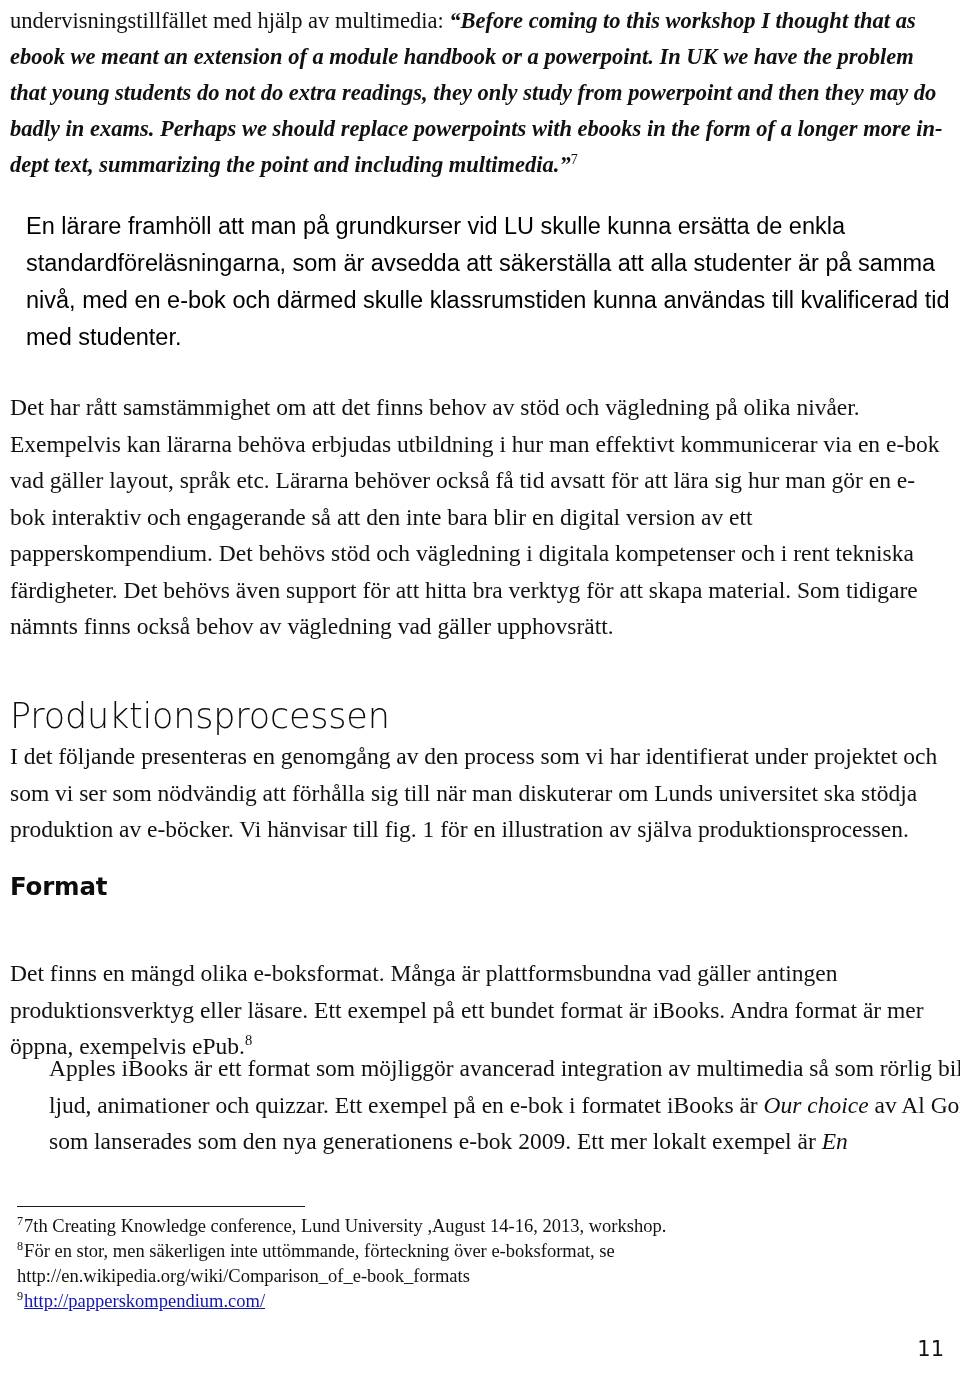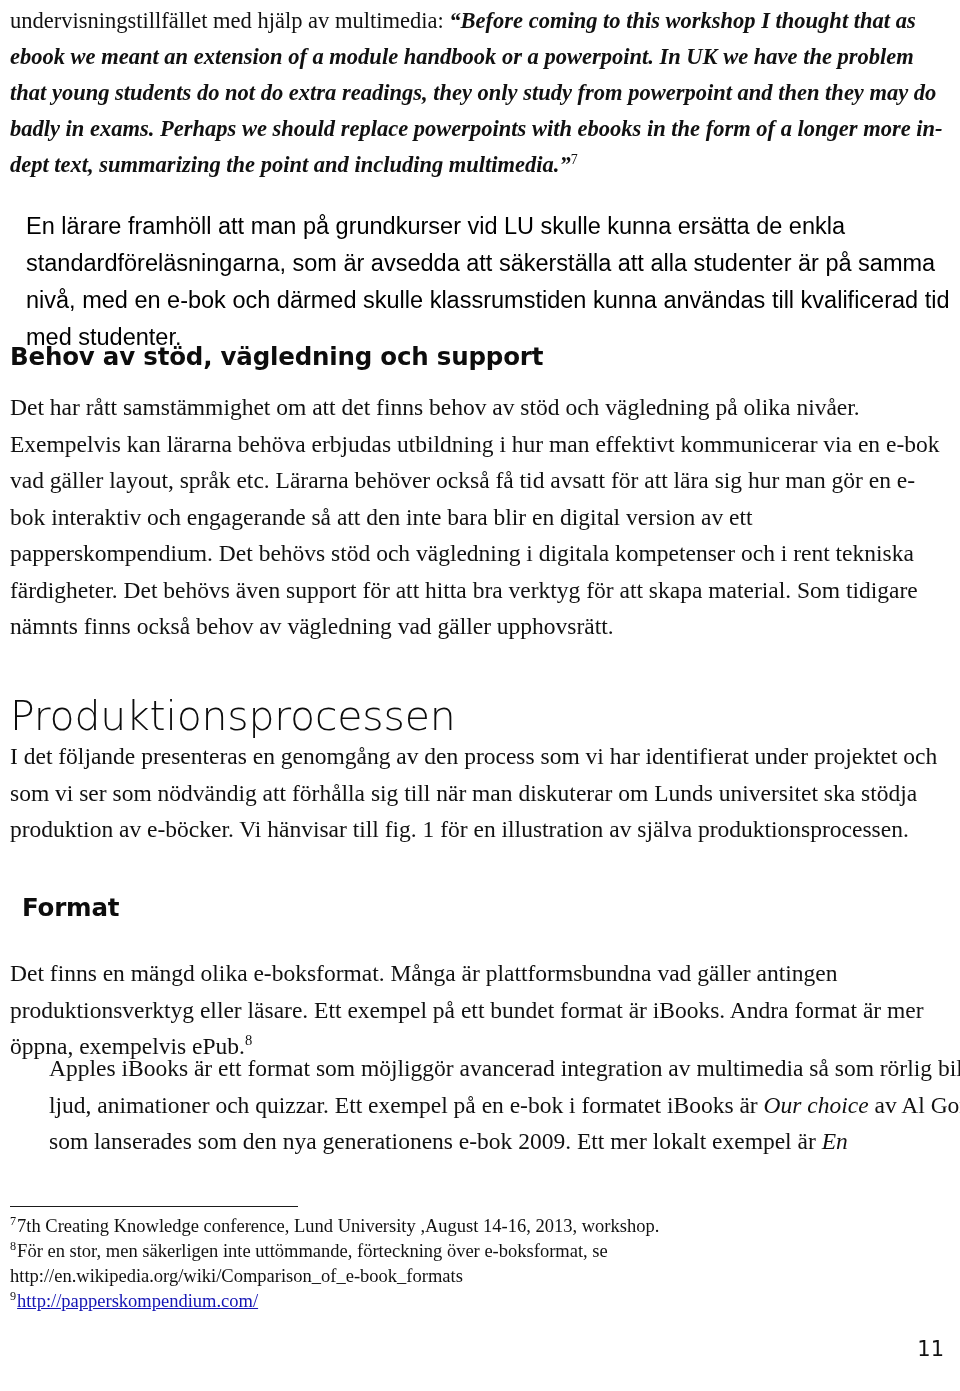--- a/index.html
+++ b/index.html
@@ -64,21 +64,21 @@
   .para-sv {
     font-family: Liberation Sans, sans-serif;
     font-size: 23.5px;
     line-height: 37px;
     margin: 16px;
   }
 
   
   .h1 {
     font-family: "DejaVu Sans", "Liberation Sans", sans-serif;
-    font-size: 41px;
+    font-size: 35px;
     font-weight: 300;
     letter-spacing: -0.2px;
     line-height: 44px;
     margin: 0;
     color: #0d0d0d;
   }
   .h2 {
     font-family: "DejaVu Sans", "Liberation Sans", sans-serif;
     font-size: 24.5px;
     font-weight: 700;
@@ -90,28 +90,28 @@
 
   
   .blk { position: absolute; left: 10px; }
 
   #quote-para     { top: 2px;    width: 940px; }
   #teacher-para   { top: 192px;  width: 940px; }
   #support-head   { top: 341px;  width: 700px; }
   #support-para   { top: 389px;  width: 938px; }
   #prod-head      { top: 694px;  width: 700px; }
   #prod-para      { top: 738px;  width: 938px; }
-  #format-head    { top: 892px;  width: 500px; margin-left: 12px; }
+  #format-head    { top: 871px;  width: 500px; }
   #format-para    { top: 955px;  width: 942px; }
   #ibooks-para    { top: 1050px; width: 940px; margin-left: 39px; }
 
   
   #footnotes {
     position: absolute;
-    left: 10px;
+    left: 17px;
     top: 1206px;
     width: 800px;
   }
   .fn-rule {
     width: 288px;
     height: 0;
     border-top: 1.6px solid #1a1a1a;
     margin: 0 0 7px 0;
   }
   .fn-list {
@@ -149,21 +149,20 @@
 <body>
 
 <div class="page">
 
   <p class="blk quote-block" id="quote-para">
     <span class="lead">undervisningstillfället med hjälp av multimedia: </span><span class="quoted">“Before coming to this workshop I thought that as ebook we meant an extension of a module handbook or a powerpoint. In UK we have the problem that young students do not do extra readings, they only study from powerpoint and then they may do badly in exams. Perhaps we should replace powerpoints with ebooks in the form of a longer more in-dept text, summarizing the point and including multimedia.”</span><sup class="fn">7</sup>
   </p>
 
   <p class="blk para-sv" id="teacher-para">En lärare framhöll att man på grundkurser vid LU skulle kunna ersätta de enkla standardföreläsningarna, som är avsedda att säkerställa att alla studenter är på samma nivå, med en e-bok och därmed skulle klassrumstiden kunna användas till kvalificerad tid med studenter.</p>
 
-  <h2 class="blk h2" id="support-head">Behov av stöd, vägledning och support</h2>
 
   <p class="blk body-text" id="support-para">Det har rått samstämmighet om att det finns behov av stöd och vägledning på olika nivåer. Exempelvis kan lärarna behöva erbjudas utbildning i hur man effektivt kommunicerar via en e-bok vad gäller layout, språk etc. Lärarna behöver också få tid avsatt för att lära sig hur man gör en e-bok interaktiv och engagerande så att den inte bara blir en digital version av ett papperskompendium. Det behövs stöd och vägledning i digitala kompetenser och i rent tekniska färdigheter. Det behövs även support för att hitta bra verktyg för att skapa material. Som tidigare nämnts finns också behov av vägledning vad gäller upphovsrätt.</p>
 
   <h1 class="blk h1" id="prod-head">Produktionsprocessen</h1>
 
   <p class="blk body-text" id="prod-para">I det följande presenteras en genomgång av den process som vi har identifierat under projektet och som vi ser som nödvändig att förhålla sig till när man diskuterar om Lunds universitet ska stödja produktion av e-böcker. Vi hänvisar till fig. 1 för en illustration av själva produktionsprocessen.</p>
 
   <h2 class="blk h2" id="format-head">Format</h2>
 
   <p class="blk body-text" id="format-para">

